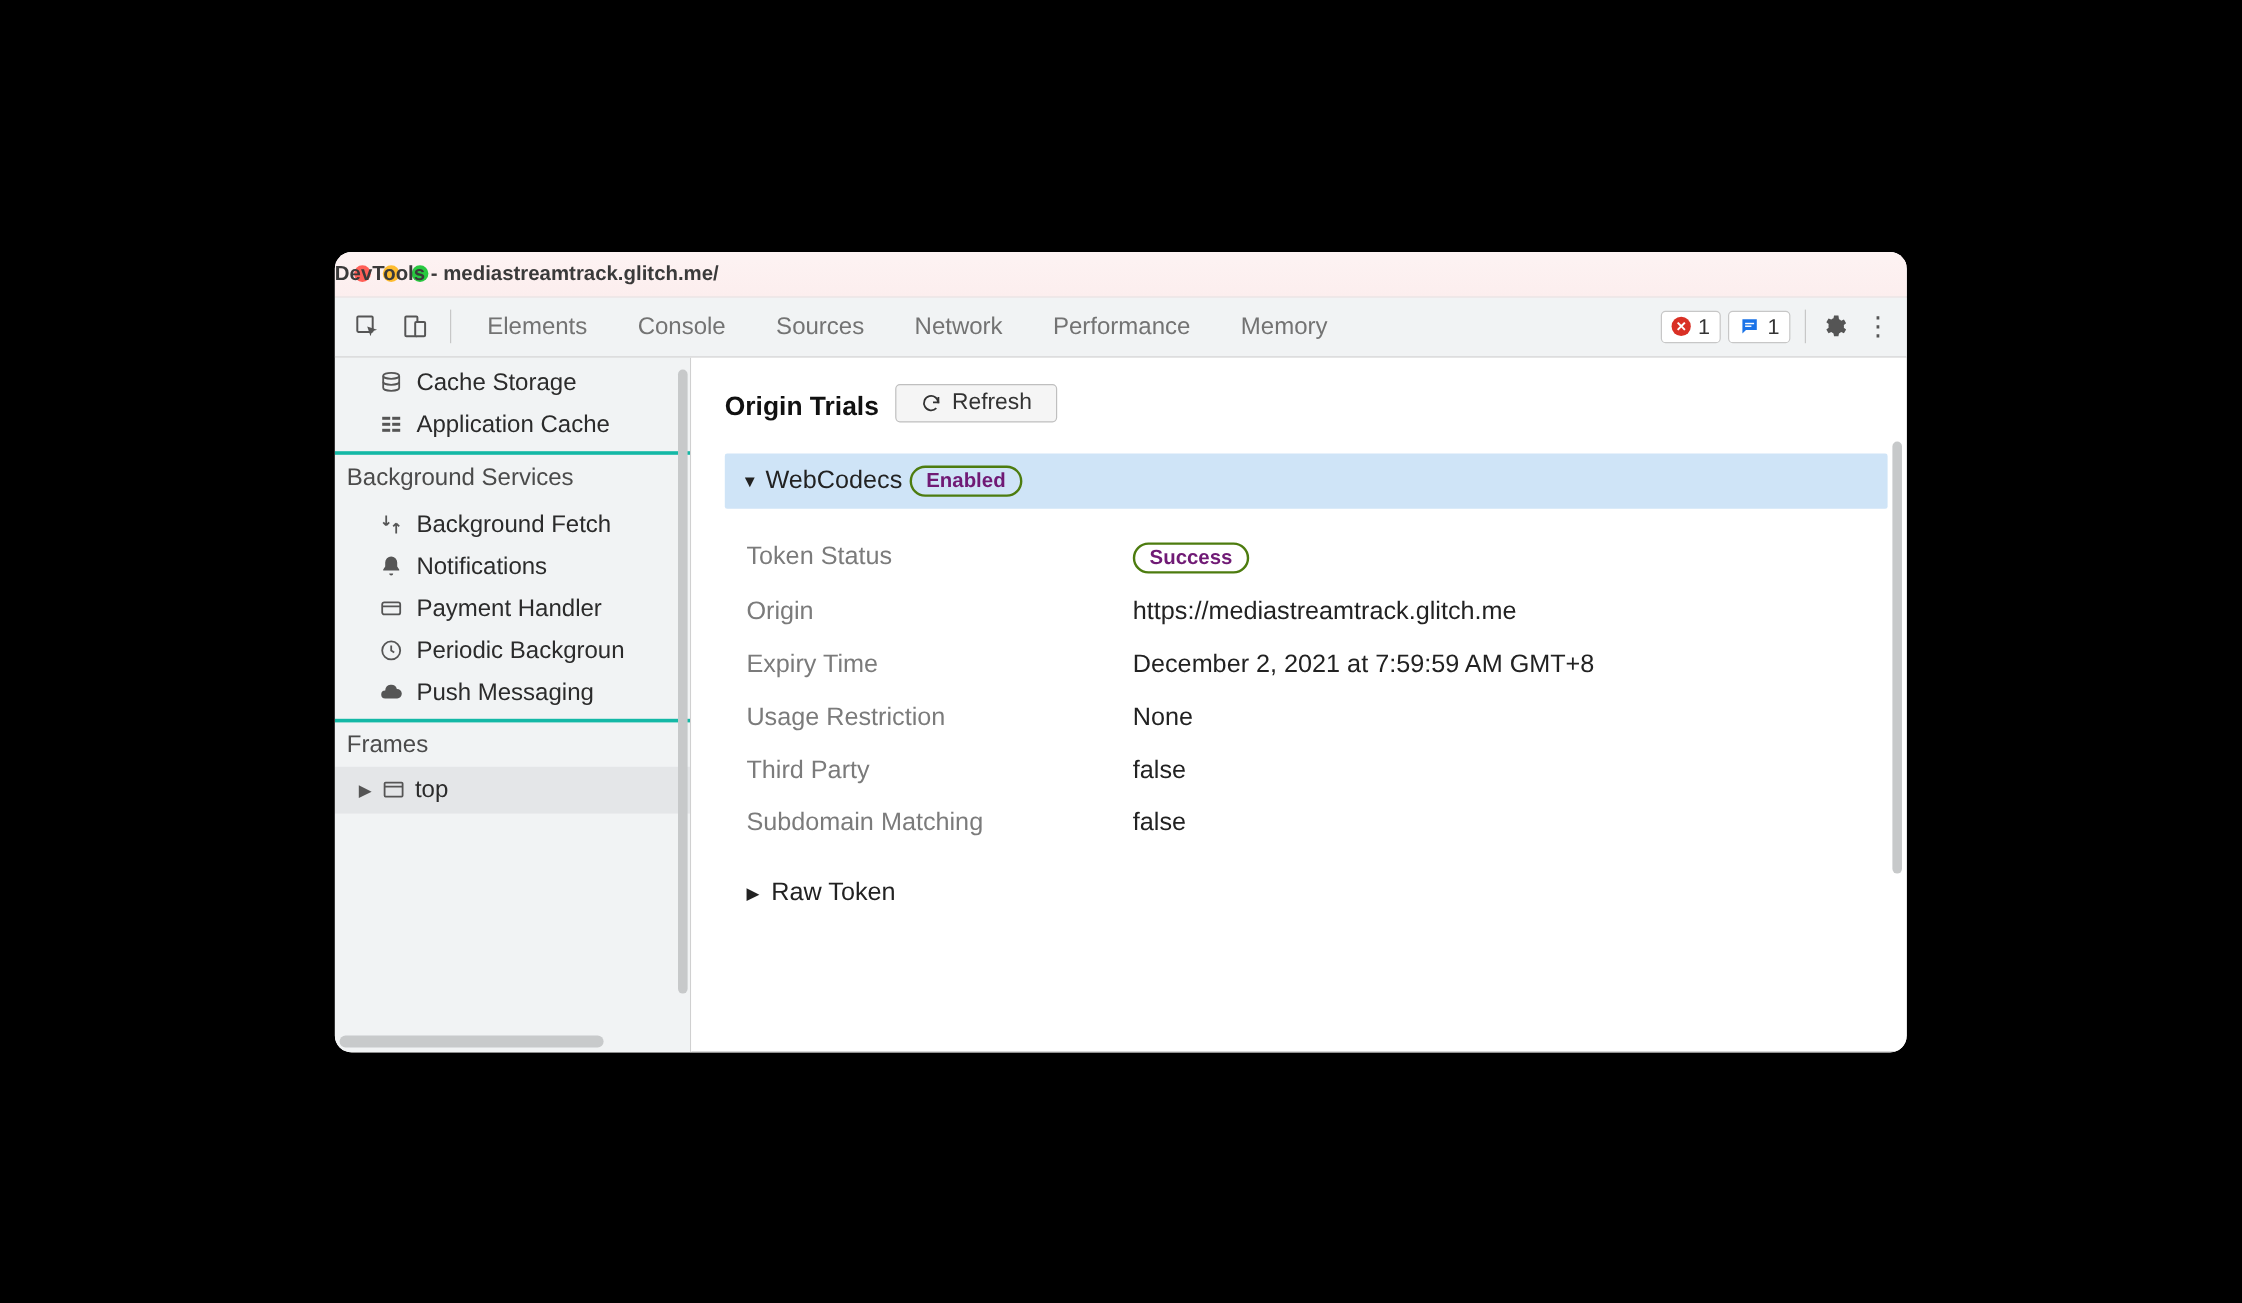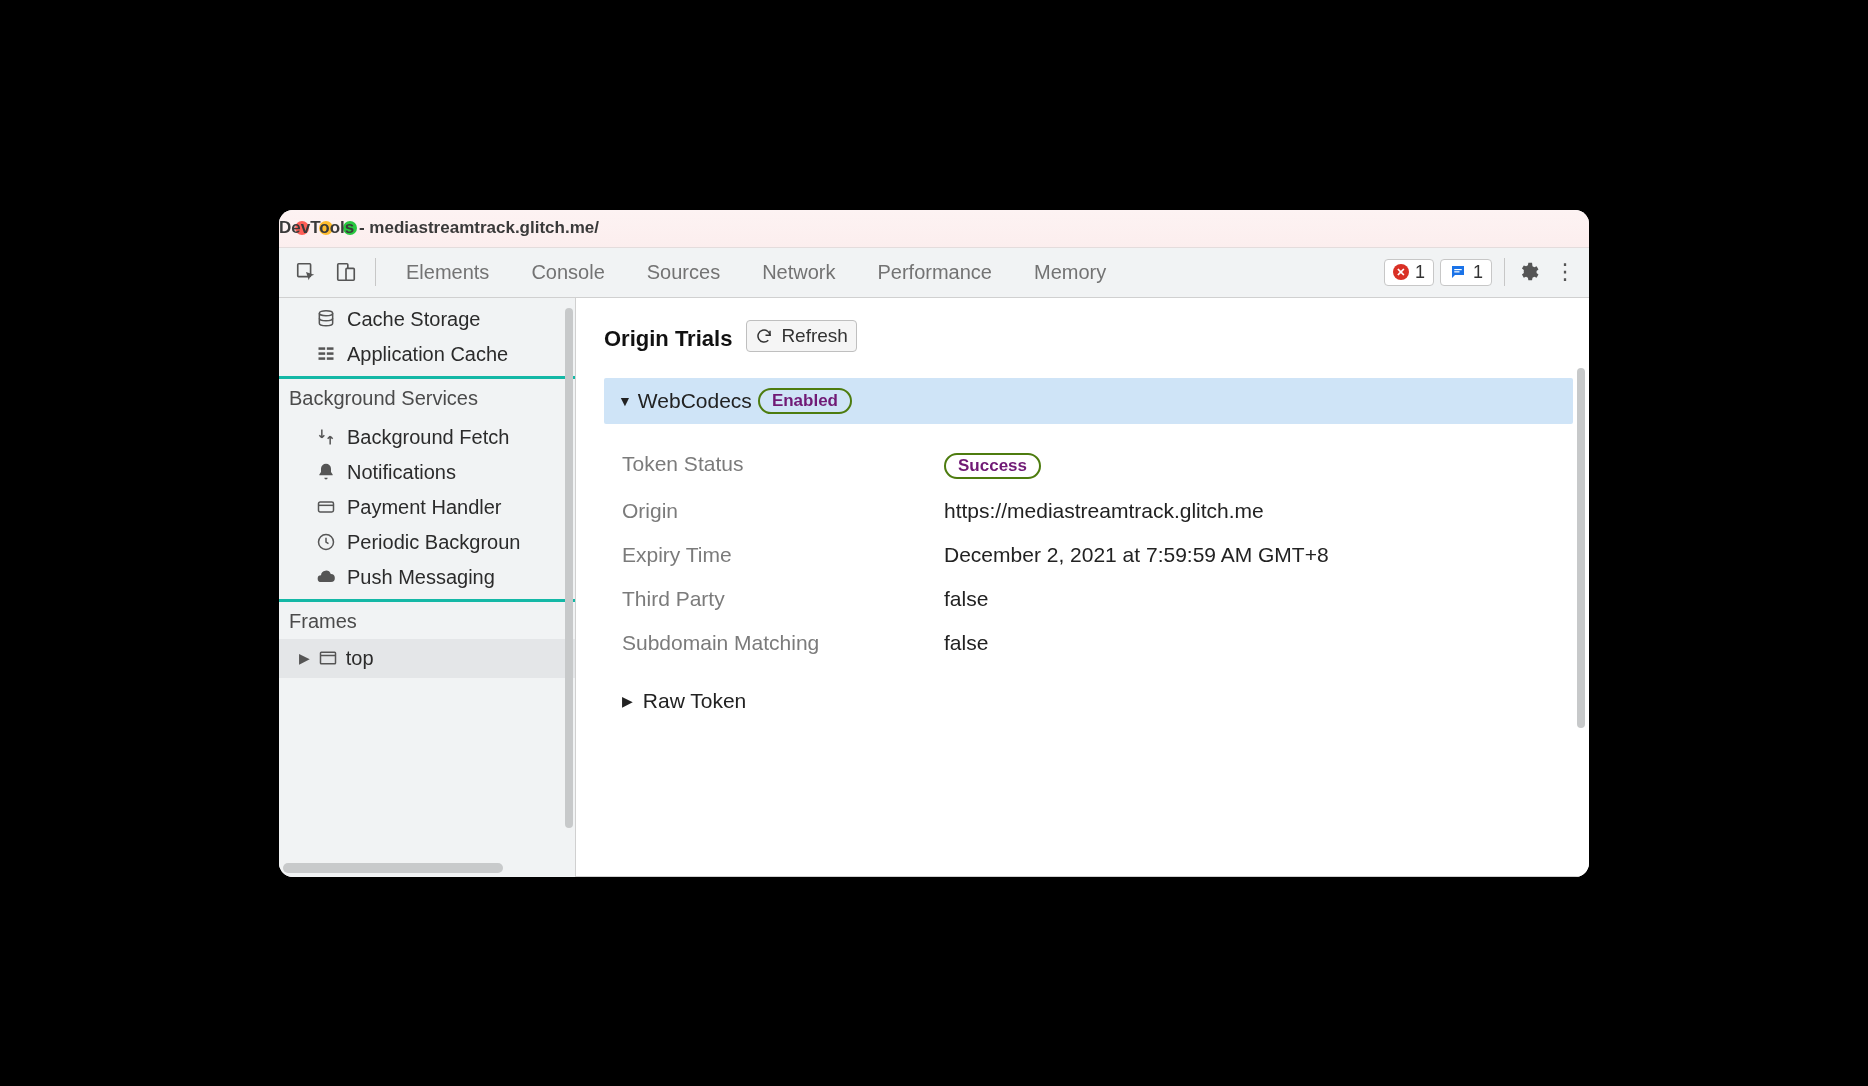--- a/index.html
+++ b/index.html
@@ -118,21 +118,21 @@
     flex:1; background:#fff; overflow:auto; position:relative;
     padding: 22px 16px 22px 28px;
   }
   .main .vscroll {
     position:absolute; right:4px; top:70px; width:8px; height:360px; border-radius:4px; background:#c7c9ca;
   }
   .ot-header { display:flex; align-items:flex-end; gap:14px; margin-bottom: 26px; }
   .ot-header h2 { font-size: 22px; font-weight: 700; color:#111; }
   .refresh-btn {
     border:1px solid #bfbfbf; background:#f5f5f5; border-radius:4px;
-    padding: 4px 8px; font-size:19px; color:#333;
+    padding: 4px 20px; font-size:19px; color:#333;
     display:flex; align-items:center; gap:8px;
   }
   .trial-row {
     background:#cfe4f7; border-radius:2px;
     padding: 10px 14px; display:flex; align-items:center; gap:6px;
     font-size: 21px; color:#222;
   }
   .trial-row .tri { font-size:14px; color:#222; }
   .badge {
     border:2px solid #4d7c0f; color:#701a75; border-radius: 999px;
@@ -330,20 +330,24 @@
         </div>
         <div class="row">
           <div class="k">Origin</div>
           <div class="v">https://mediastreamtrack.glitch.me</div>
         </div>
         <div class="row">
           <div class="k">Expiry Time</div>
           <div class="v">December 2, 2021 at 7:59:59 AM GMT+8</div>
         </div>
         <div class="row">
+          <div class="k">Usage Restriction</div>
+          <div class="v">None</div>
+        </div>
+        <div class="row">
           <div class="k">Third Party</div>
           <div class="v">false</div>
         </div>
         <div class="row">
           <div class="k">Subdomain Matching</div>
           <div class="v">false</div>
         </div>
       </div>
 
       <div class="raw-token">

